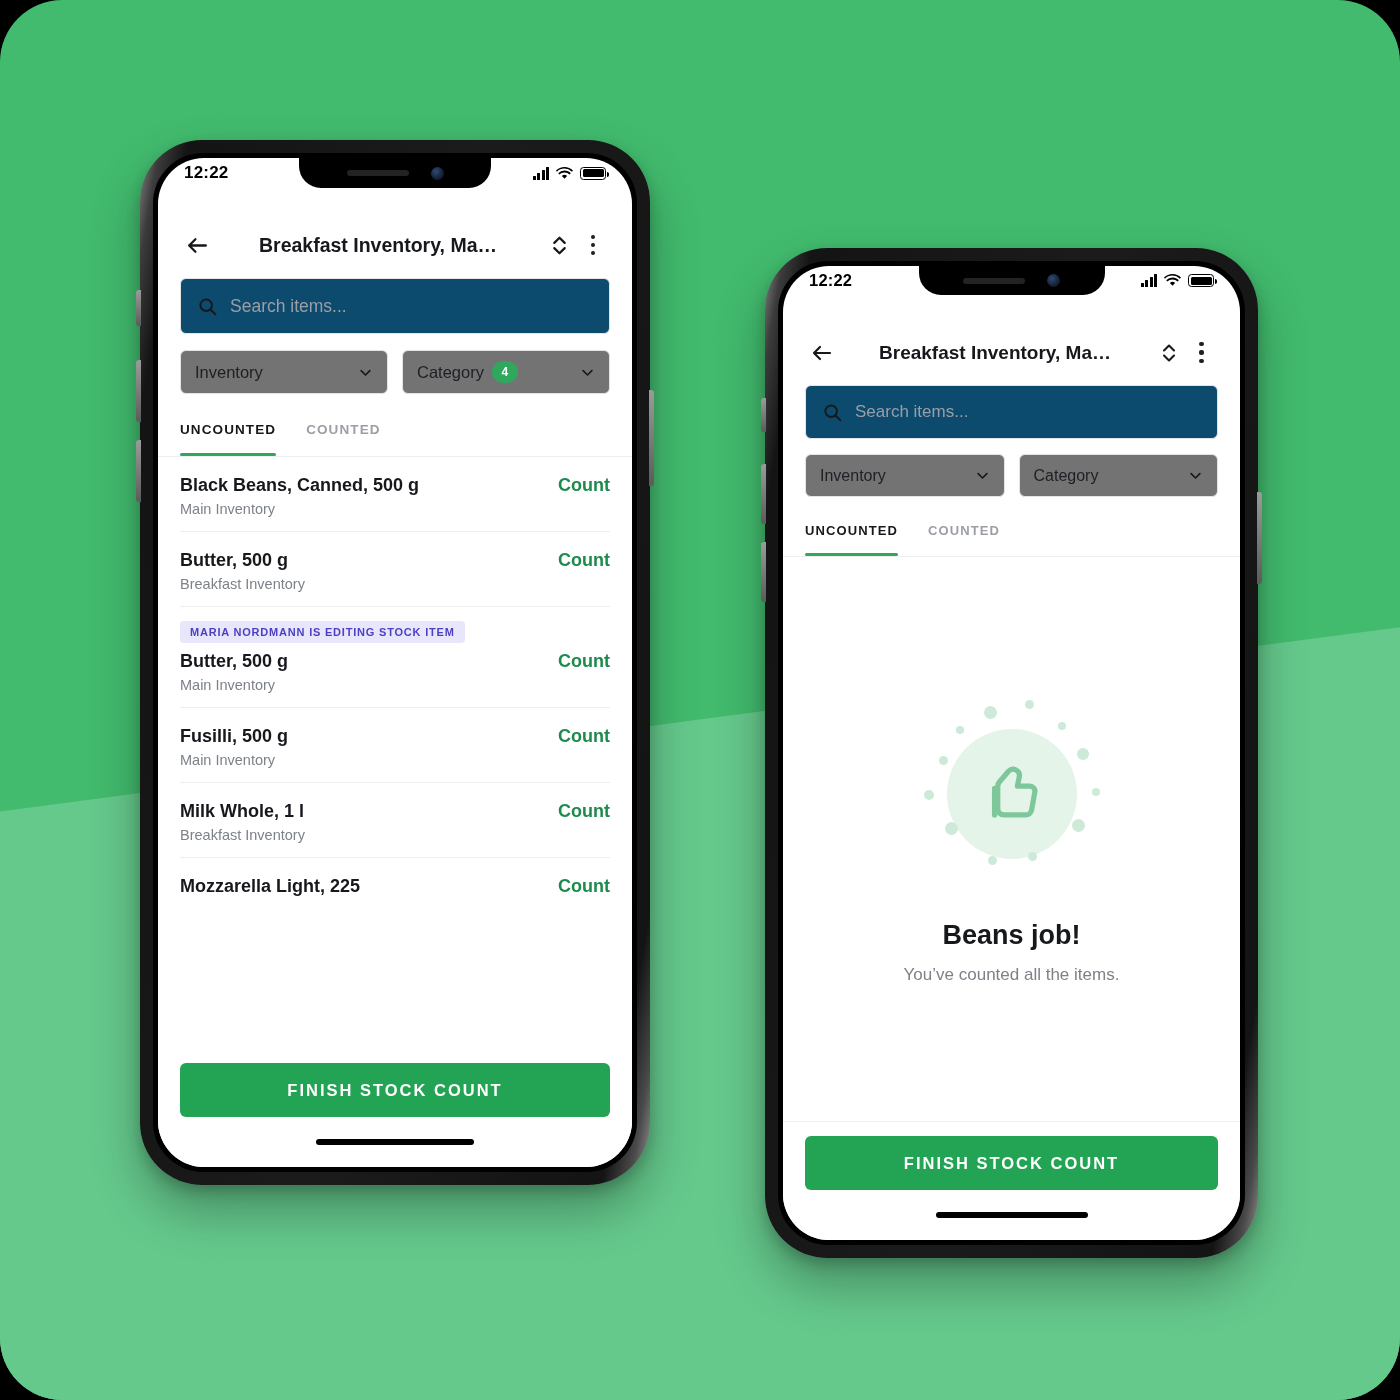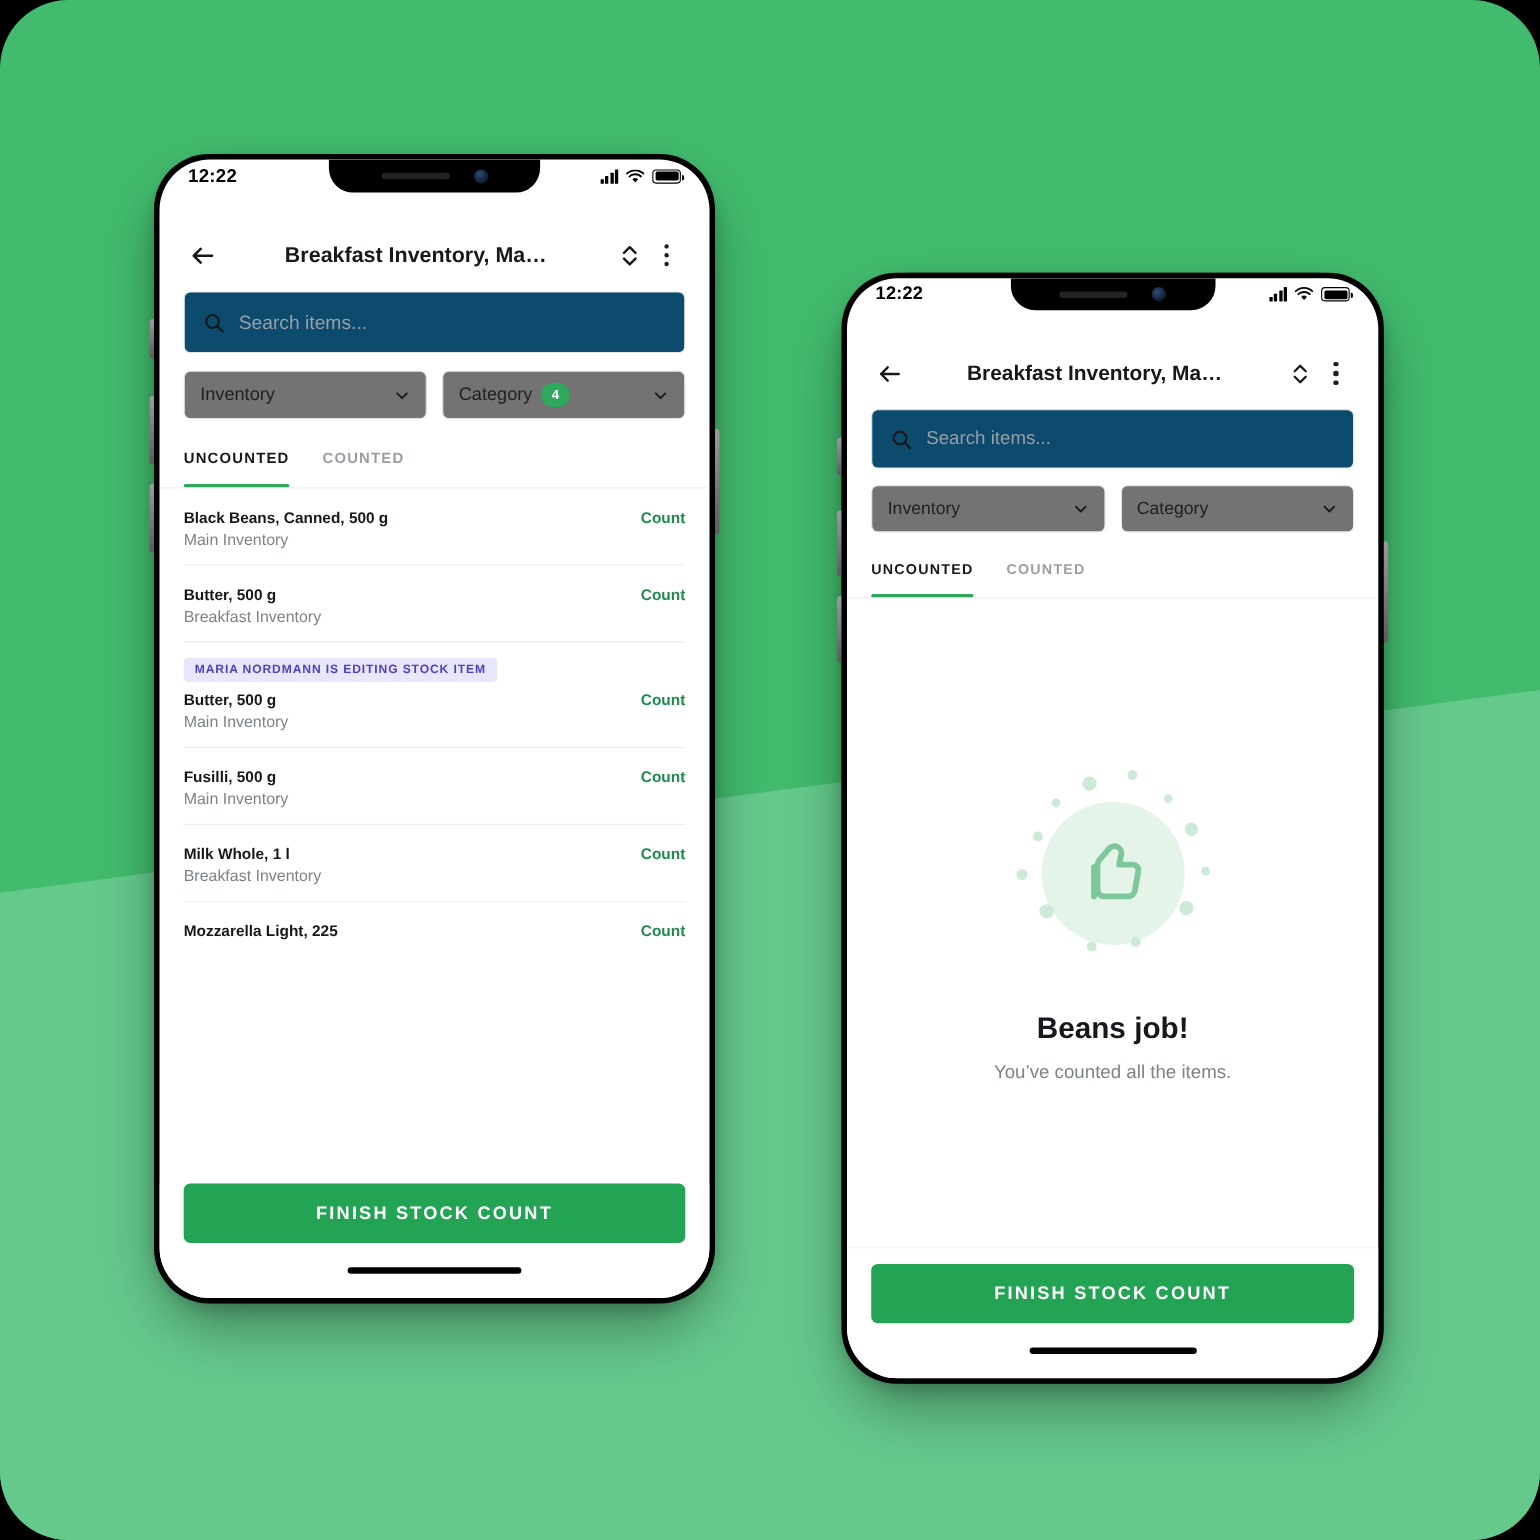--- a/index.html
+++ b/index.html
@@ -31,20 +31,21 @@
     transform-origin: left top;
   }
   #band-lower { top: 830px; }
 
   
   .phone {
     position: absolute;
     border-radius: 62px;
     background: linear-gradient(100deg,#8d8d8d 0%,#3c3c3c 3%,#141414 7%,#1b1b1b 50%,#141414 93%,#4a4a4a 97%,#9a9a9a 100%);
     box-shadow: 0 26px 50px rgba(0,0,0,.30), 0 6px 14px rgba(0,0,0,.20);
+    padding: 13px;
   }
   .phone-inner {
     position: relative;
     width: 100%;
     height: 100%;
     border-radius: 50px;
     background: #000;
     padding: 5px;
   }
   .screen {
@@ -242,23 +243,23 @@
   #phone1 .kebab b { width:4.2px; height:4.2px; margin:2px 0; }
   #phone1 .search { margin: 6px 22px 0; height: 56px; padding: 0 16px; gap: 12px; }
   #phone1 .search-ph { font-size: 17.5px; }
   #phone1 .filters { margin: 16px 22px 0; gap: 14px; }
   #phone1 .dropdown { height: 44px; padding: 0 14px; }
   #phone1 .dd-label { font-size: 16.5px; }
   #phone1 .dd-badge { font-size:12px; min-width:26px; height:22px; padding:0 7px; margin-left:8px; }
   #phone1 .tabs { margin: 28px 22px 0; gap: 30px; height: 34px; }
   #phone1 .tab { font-size: 13.5px; }
   #phone1 .row { padding: 18px 22px 14px; }
-  #phone1 .row-title { font-size: 14px; }
+  #phone1 .row-title { font-size: 18px; }
   #phone1 .row-sub { font-size: 14.5px; margin-top: 5px; }
-  #phone1 .row-action { font-size: 14px; }
+  #phone1 .row-action { font-size: 18px; }
   #phone1 .row-rule { margin: 0 22px; }
   #phone1 .editing-badge { font-size:11px; padding:5px 10px; margin:14px 22px 0; }
   #phone1 .cta-wrap { padding: 0 22px 10px; }
   #phone1 .cta { height: 54px; font-size: 16.5px; }
   #phone1 .home-indicator { width: 158px; height: 6px; margin-top: 22px; margin-bottom: 12px; }
 
   
   #phone2 { left:765px; top:248px; width:493px; height:1010px; }
   #phone2 .notch { width: 186px; height: 29px; }
   #phone2 .statusbar { height: 29px; padding: 0 26px; font-size: 16.5px; }

